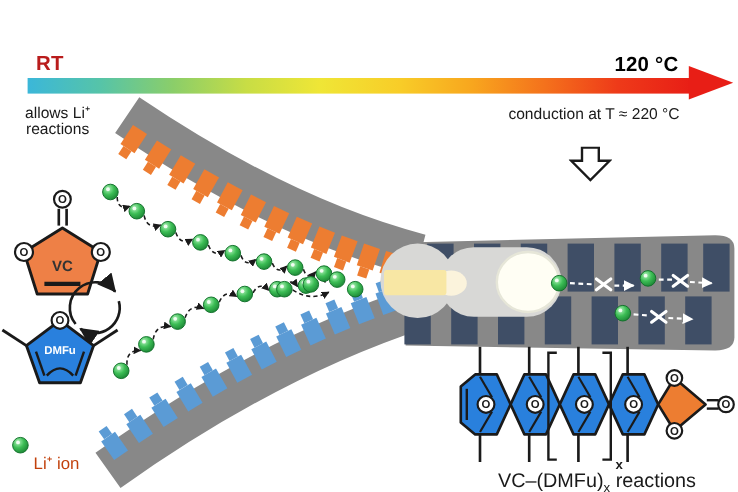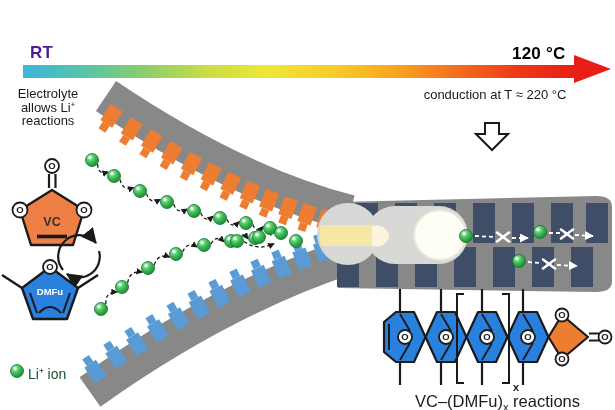--- a/index.html
+++ b/index.html
@@ -13,21 +13,21 @@
   .hot{left:512px;top:44px}
   .grad-bar{position:absolute;left:23px;top:65px;width:553px;height:13px}
   .grad-head{position:absolute;left:574px;top:55px;width:0;height:0;
     border-top:14px solid transparent;border-bottom:14px solid transparent;
     border-left:37px solid #E81E16}
   .note{position:absolute;text-align:center;color:#1a1a1a;font-size:13px;line-height:13.5px}
   .left-note{left:0;top:87px;width:96px}
   .right-note{left:385px;top:87px;width:220px;line-height:15px}
   .quote-note{left:380px;top:152px;width:215px;line-height:15.5px}
   .down-arrow{position:absolute;left:474px;top:122px}
-  .legend-label{position:absolute;left:28px;top:364px;font-size:14px;color:#14532d}
+  .legend-label{position:absolute;left:28px;top:376px;font-size:14px;color:#c2410c}
   .caption{position:absolute;left:390px;top:392px;width:215px;text-align:center;
     font-size:16.5px;color:#1a1a1a}
   .caption sub{font-size:11px}
 </style>
 </head>
 <body>
 
 <div class="canvas">
 
   <svg id="fig" width="615" height="410" viewBox="0 0 615 410">
@@ -329,27 +329,26 @@
         <circle cx="562" cy="315" r="6.5" fill="#fff" stroke="#1A1A1A" stroke-width="1.8"></circle>
         <text x="562" y="318.4" font-size="9.5" fill="#1A1A1A" font-weight="bold" text-anchor="middle">O</text>
         <circle cx="562" cy="359" r="6.5" fill="#fff" stroke="#1A1A1A" stroke-width="1.8"></circle>
         <text x="562" y="362.4" font-size="9.5" fill="#1A1A1A" font-weight="bold" text-anchor="middle">O</text>
         <circle cx="605" cy="337" r="6.5" fill="#fff" stroke="#1A1A1A" stroke-width="1.8"></circle>
         <text x="605" y="340.4" font-size="9.5" fill="#1A1A1A" font-weight="bold" text-anchor="middle">O</text>
         <text x="516" y="391" font-size="11" fill="#1A1A1A" font-weight="bold" text-anchor="middle">x</text>
       </g>
     </svg>
 
-  <div class="temp-label rt" style="color: #4c1d95;">RT</div>
+  <div class="temp-label rt" style="color: #b91c1c;">RT</div>
   <div class="temp-label hot" style="color: #000000;">120 °C</div>
   <div class="grad-bar" id="gradbar" style="background: linear-gradient(90deg, rgb(59, 183, 217) 0%, rgb(86, 196, 168) 11%, rgb(139, 206, 105) 22%, rgb(200, 221, 69) 33%, rgb(239, 230, 54) 44%, rgb(248, 205, 40) 56%, rgb(248, 166, 30) 67%, rgb(244, 113, 28) 78%, rgb(238, 58, 25) 89%, rgb(232, 30, 22) 100%);"></div>
   <div class="grad-head" id="gradhead" style="border-left-color: rgb(232, 30, 22);"></div>
 
   <div class="note left-note">
-    <div>Electrolyte</div>
     <div>allows Li⁺</div>
     <div>reactions</div>
   </div>
 
   <div class="note right-note">
     <div>conduction at T ≈ 220 °C</div>
   </div>
 
   <svg class="down-arrow" width="36" height="30" viewBox="0 0 36 30">
     <path d="M11,1 H25 V12 H34 L18,28 L2,12 H11 Z" fill="#ffffff" stroke="#1a1a1a" stroke-width="2"></path>

